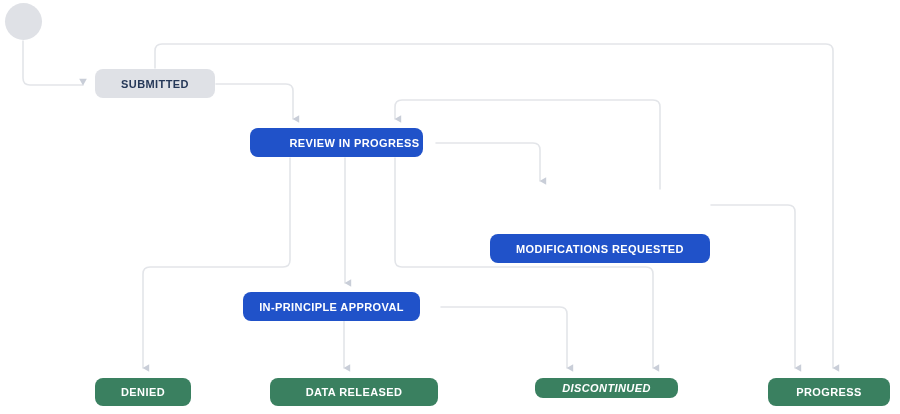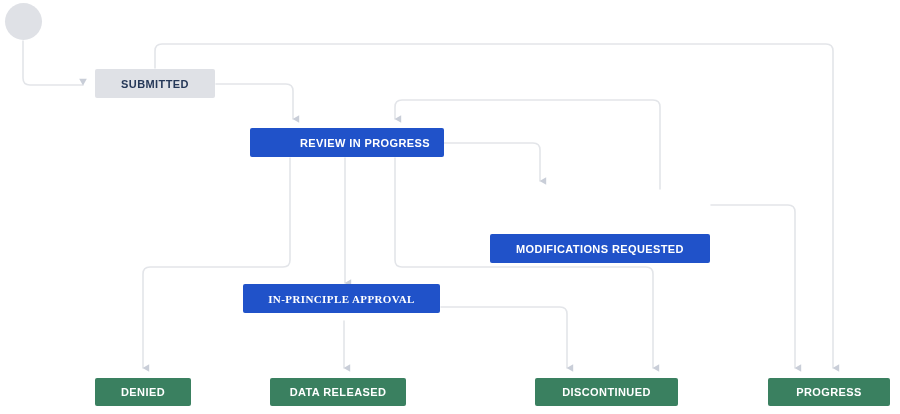--- a/index.html
+++ b/index.html
@@ -23,21 +23,21 @@
     top: 0;
     width: 900px;
     height: 414px;
   }
   .node {
     position: absolute;
     box-sizing: border-box;
     display: flex;
     align-items: center;
     justify-content: center;
-    border-radius: 2px;
+    border-radius: 8px;
     font-size: 11px;
     font-weight: bold;
     letter-spacing: 0.4px;
     white-space: nowrap;
     text-align: center;
     user-select: none;
   }
   .node-initial {
     background: #dfe1e6;
     color: #253858;
@@ -90,21 +90,21 @@
       <path d="M441,307 L560,307 Q567,307 567,314 L567,368" marker-end="url(#ah)"></path>
 
       <path d="M711,205 L788,205 Q795,205 795,212 L795,368" marker-end="url(#ah)"></path>
     </g>
   </svg>
 
   <div class="start-circle" style="left:5px; top:3px; width:37px; height:37px;"></div>
 
   <div id="nodes">
       <div class="node node-initial" style="left: 95px; top: 69px; width: 120px; height: 29px;">SUBMITTED</div>
-      <div class="node node-inprogress" style="left: 250px; top: 128px; width: 194px; height: 29px; padding-left: 36px;">REVIEW IN PROGRESS</div>
+      <div class="node node-inprogress" style="left: 250px; top: 128px; width: 173px; height: 29px; padding-left: 36px;">REVIEW IN PROGRESS</div>
       <div class="node node-inprogress" style="left: 490px; top: 190px; width: 220px; height: 29px; margin-top: 44px;">MODIFICATIONS REQUESTED</div>
-      <div class="node node-inprogress" style="left: 243px; top: 284px; width: 197px; height: 29px; font-family: Liberation Serif, serif;">IN-PRINCIPLE APPROVAL</div>
+      <div class="node node-inprogress" style="left: 243px; top: 292px; width: 177px; height: 29px;">IN-PRINCIPLE APPROVAL</div>
       <div class="node node-done" style="left: 95px; top: 378px; width: 96px; height: 28px;">DENIED</div>
-      <div class="node node-done" style="left: 270px; top: 378px; width: 136px; height: 28px;">DATA RELEASED</div>
-      <div class="node node-done" style="left: 535px; top: 378px; width: 143px; height: 28px;">DISCONTINUED</div>
+      <div class="node node-done" style="left: 270px; top: 378px; width: 168px; height: 28px;">DATA RELEASED</div>
+      <div class="node node-done" style="left: 535px; top: 378px; width: 143px; height: 20px; font-style: italic;">DISCONTINUED</div>
       <div class="node node-done" style="left: 768px; top: 378px; width: 122px; height: 28px;">PROGRESS</div>
     </div>
 </div>
 
 </body></html>

